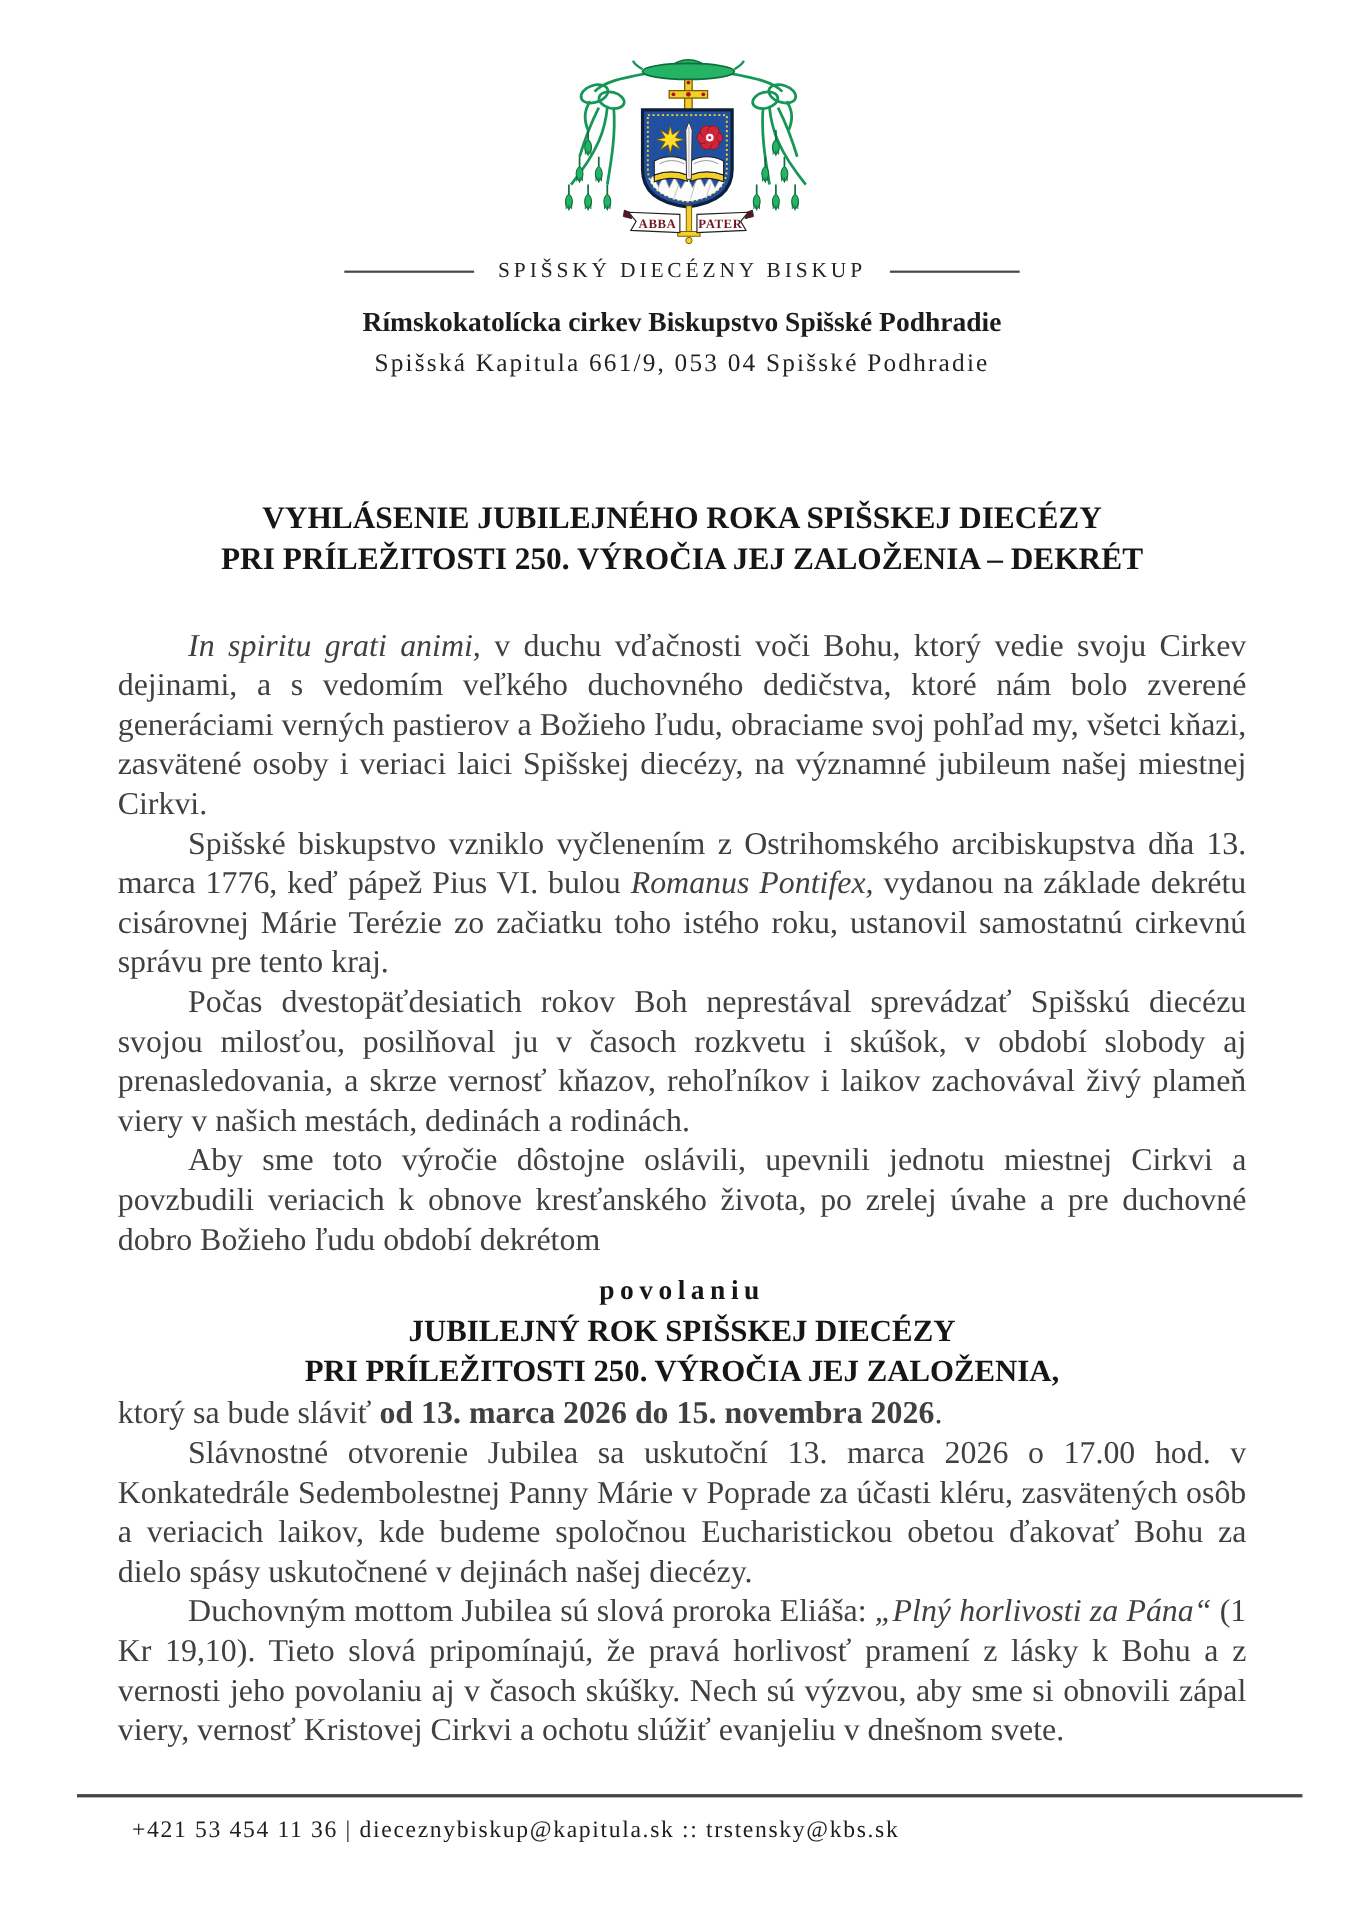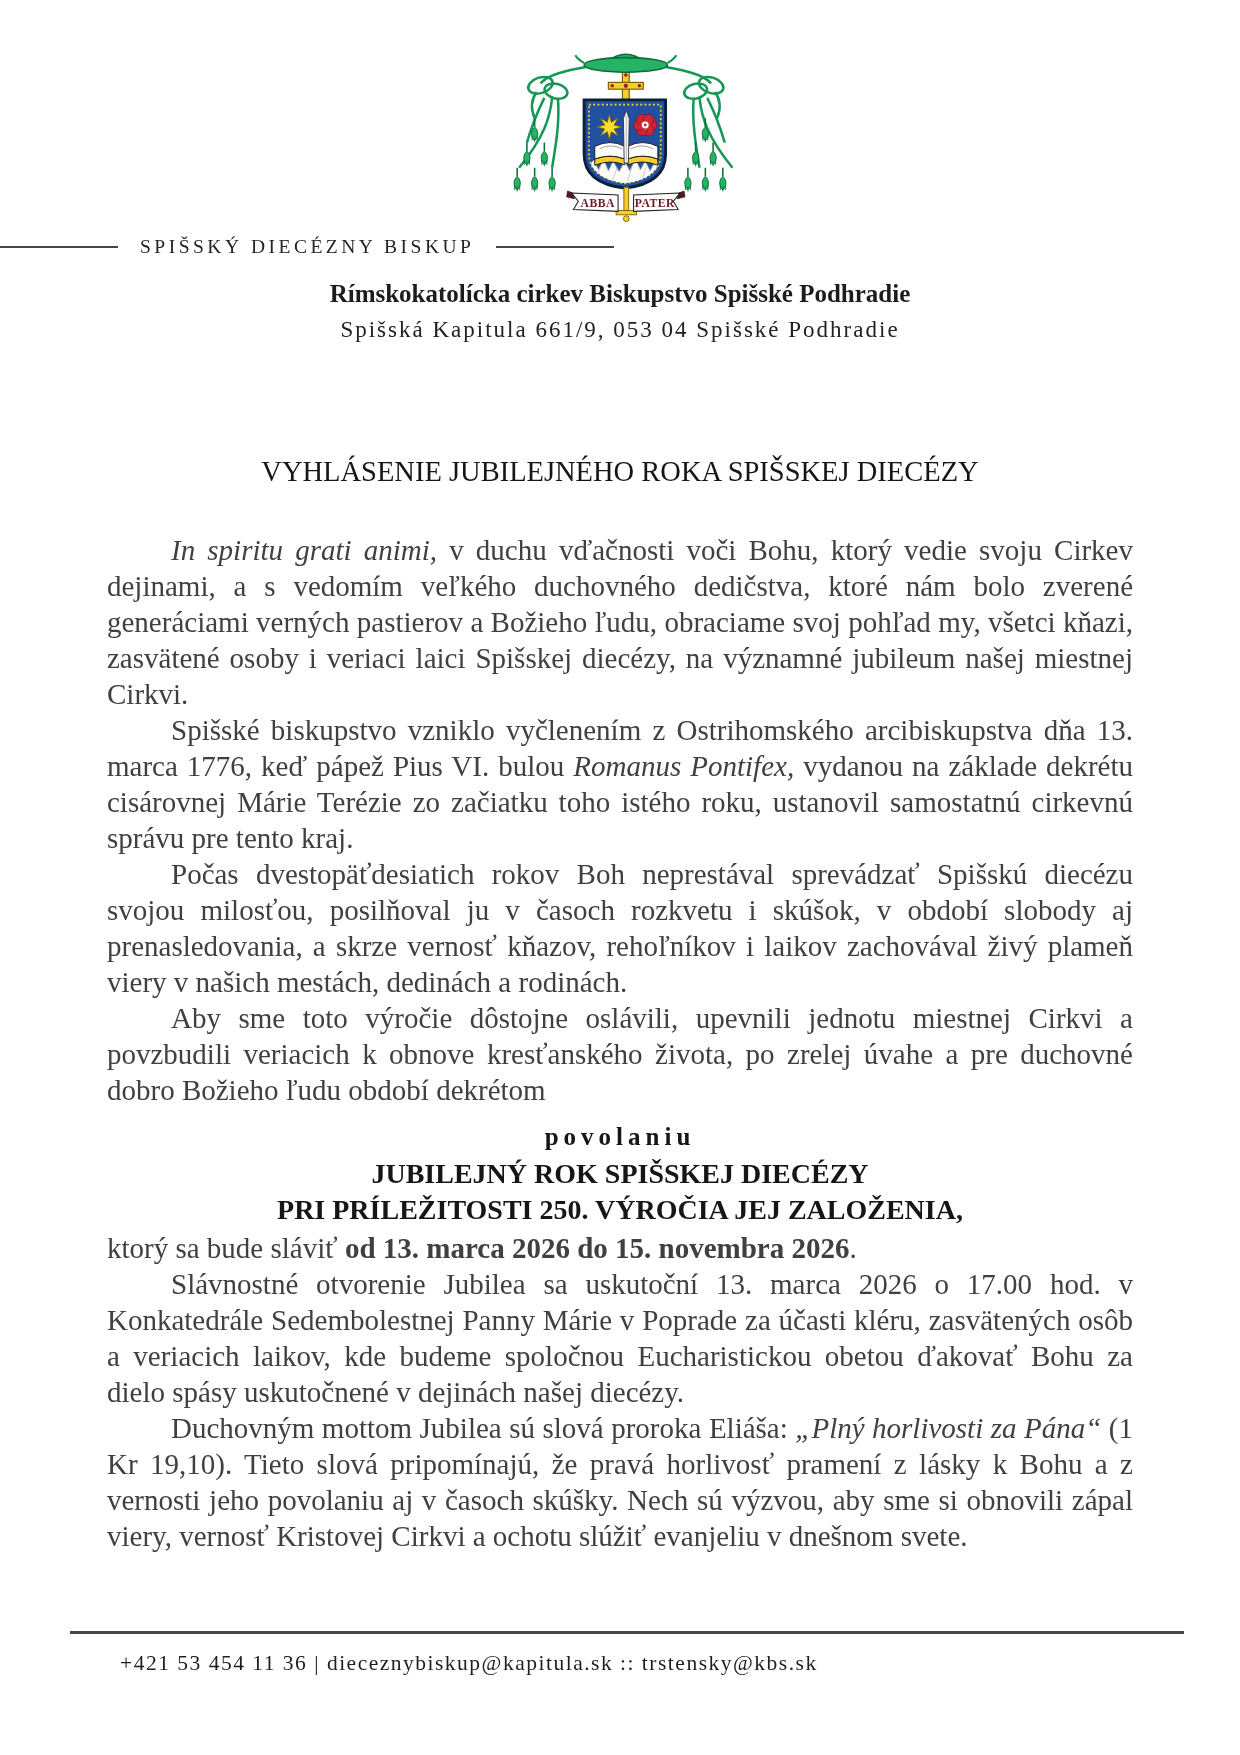--- a/index.html
+++ b/index.html
@@ -10,32 +10,32 @@
     overflow:hidden;
     font-family:"Liberation Serif","DejaVu Serif",serif;
     color:#1c1c1c;
   }
   
   .crest{display:block;margin:30px auto 0;}
   .bishop-name{
     text-align:center;font-size:26px;letter-spacing:4px;
     margin-top:10px;color:#1d1d1d;white-space:nowrap;
   }
-  .role-row{display:flex;align-items:center;justify-content:flex-start;margin-top:12px;}
+  .role-row{display:flex;align-items:center;justify-content:center;margin-top:12px;}
   .role-rule{width:118px;height:2px;background:#474747;}
   .role-text{
     font-size:19.5px;letter-spacing:3.5px;color:#242424;
     margin:0 22px;white-space:nowrap;
   }
   .org-name{text-align:center;font-weight:bold;font-size:25px;margin-top:22px;}
   .org-address{text-align:center;font-size:23px;letter-spacing:2px;margin-top:9px;color:#222;}
   
   .doc-main{width:1026px;margin:0 auto;}
   .doc-title{
-    text-align:center;font-weight:normal;font-size:28.5px;line-height:37px;
+    text-align:center;font-weight:bold;font-size:28.5px;line-height:37px;
     margin:110px 0 0 0;color:#161616;
   }
   .body-text{margin-top:42px;}
   .para{margin:0;font-size:29px;line-height:36px;text-align:justify;color:#404040;}
   .para.indent{text-indent:64px;}
   .italic{font-style:italic;}
   .bold{font-weight:bold;}
   .declaration{text-align:center;margin:10px 0 2px 0;}
   .declare-verb{font-weight:bold;font-size:25px;letter-spacing:5px;line-height:38px;color:#161616;}
   .declare-main{font-weight:bold;font-size:28px;line-height:36px;color:#161616;}
@@ -170,20 +170,21 @@
       <span class="role-rule"></span>
     </div>
 
     <div class="org-name">Rímskokatolícka cirkev Biskupstvo Spišské Podhradie</div>
     <div class="org-address">Spišská Kapitula 661/9, 053 04 Spišské Podhradie</div>
   </header>
 
   <main class="doc-main">
     <h1 class="doc-title">
       <span>VYHLÁSENIE JUBILEJNÉHO ROKA SPIŠSKEJ DIECÉZY</span><br>
+      <span>PRI PRÍLEŽITOSTI 250. VÝROČIA JEJ ZALOŽENIA – DEKRÉT</span>
     </h1>
 
     <div class="body-text">
         <p class="para indent"><span class="italic">In spiritu grati animi,</span><span> v duchu vďačnosti voči Bohu, ktorý vedie svoju Cirkev dejinami, a s vedomím veľkého duchovného dedičstva, ktoré nám bolo zverené generáciami verných pastierov a Božieho ľudu, obraciame svoj pohľad my, všetci kňazi, zasvätené osoby i veriaci laici Spišskej diecézy, na významné jubileum našej miestnej Cirkvi.</span></p>
         <p class="para indent"><span>Spišské biskupstvo vzniklo vyčlenením z Ostrihomského arcibiskupstva dňa 13. marca 1776, keď pápež Pius VI. bulou </span><span class="italic">Romanus Pontifex,</span><span> vydanou na základe dekrétu cisárovnej Márie Terézie zo začiatku toho istého roku, ustanovil samostatnú cirkevnú správu pre tento kraj.</span></p>
         <p class="para indent"><span>Počas dvestopäťdesiatich rokov Boh neprestával sprevádzať Spišskú diecézu svojou milosťou, posilňoval ju v časoch rozkvetu i skúšok, v období slobody aj prenasledovania, a skrze vernosť kňazov, rehoľníkov i laikov zachovával živý plameň viery v našich mestách, dedinách a rodinách.</span></p>
         <p class="para indent"><span>Aby sme toto výročie dôstojne oslávili, upevnili jednotu miestnej Cirkvi a povzbudili veriacich k obnove kresťanského života, po zrelej úvahe a pre duchovné dobro Božieho ľudu období dekrétom</span></p>
         <div class="declaration">
           <div class="declare-verb">povolaniu</div>
           <div class="declare-main">JUBILEJNÝ ROK SPIŠSKEJ DIECÉZY</div>

